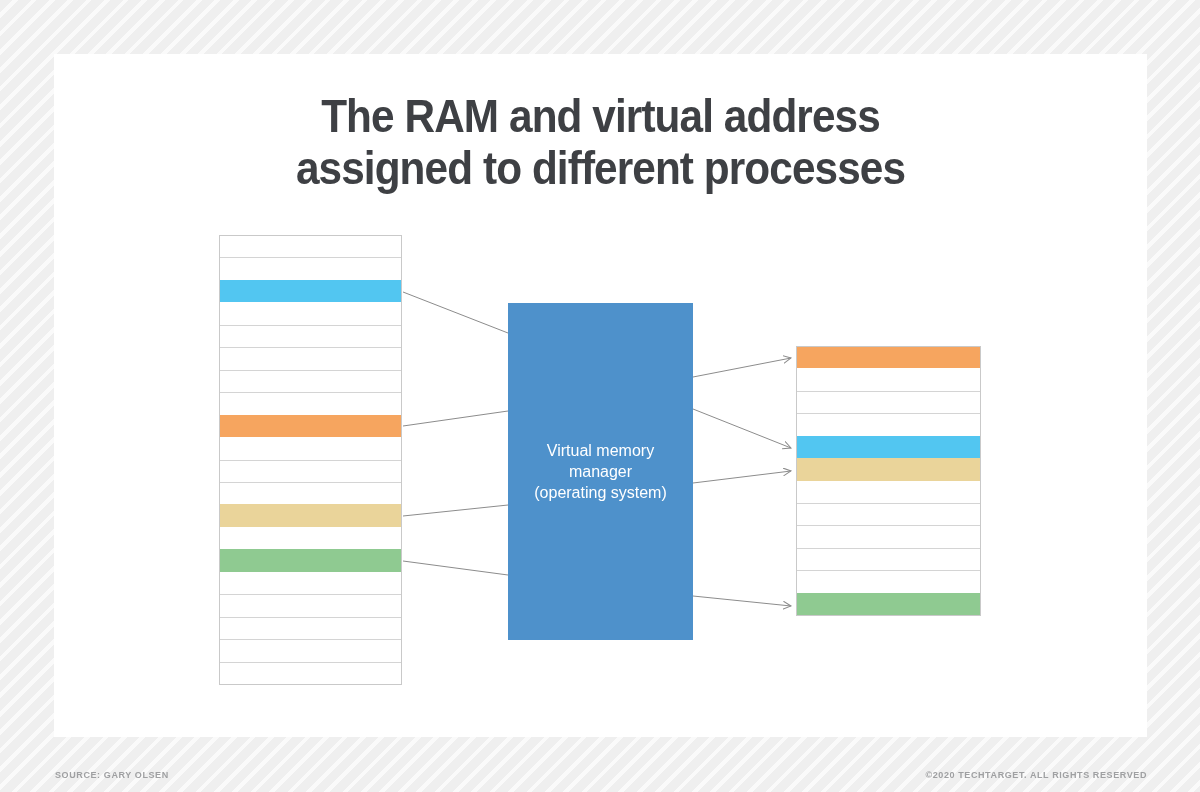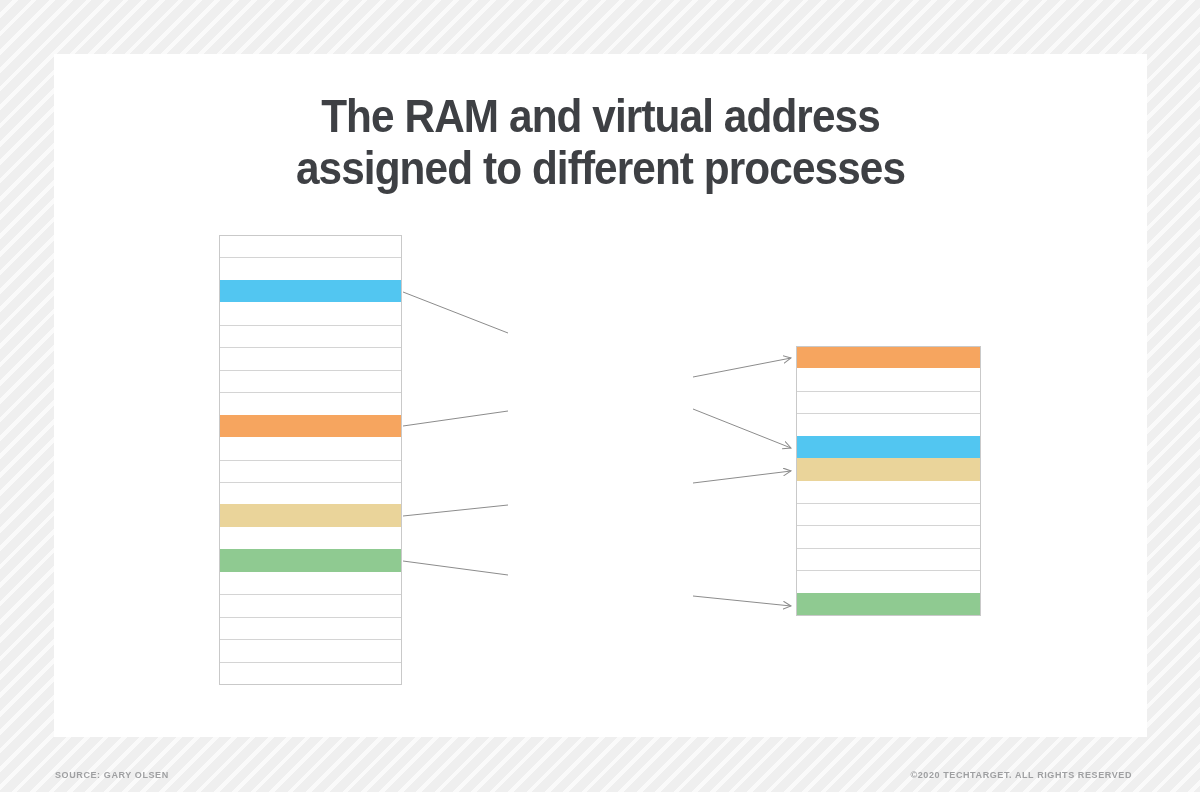--- a/index.html
+++ b/index.html
@@ -118,21 +118,21 @@
   .footer-text {
     position: absolute;
     top: 758px;
     font-size: 9px;
     font-weight: bold;
     letter-spacing: 0.6px;
     color: #9fa0a2;
     margin-top: 12px;
   }
   .footer-source { left: 55px; }
-  .footer-copyright { right: 68px; padding-left: 23px; }
+  .footer-copyright { right: 53px; padding-left: 23px; }
 </style>
 </head>
 <body>
 
 <div class="page">
 
   <div class="card">
 
     <h1 class="title">The RAM and virtual address
 assigned to different processes</h1>
@@ -154,20 +154,25 @@
         <div class="row" style="background: rgb(234, 212, 154); border-top-color: rgb(234, 212, 154);"></div>
         <div class="row" style="border-top-color: transparent;"></div>
         <div class="row" style="background: rgb(143, 202, 145); border-top-color: rgb(143, 202, 145);"></div>
         <div class="row" style="border-top-color: transparent;"></div>
         <div class="row"></div>
         <div class="row"></div>
         <div class="row"></div>
         <div class="row"></div>
       </div>
 
+    <div class="manager-box">
+      <div class="manager-label">Virtual memory
+manager
+(operating system)</div>
+    </div>
 
     <div class="column right-column">
         <div class="row" style="background: rgb(246, 165, 95); border-top-color: rgb(246, 165, 95);"></div>
         <div class="row" style="border-top-color: transparent;"></div>
         <div class="row"></div>
         <div class="row"></div>
         <div class="row" style="background: rgb(82, 198, 241); border-top-color: rgb(82, 198, 241);"></div>
         <div class="row" style="background: rgb(234, 212, 154); border-top-color: rgb(234, 212, 154);"></div>
         <div class="row" style="border-top-color: transparent;"></div>
         <div class="row"></div>

